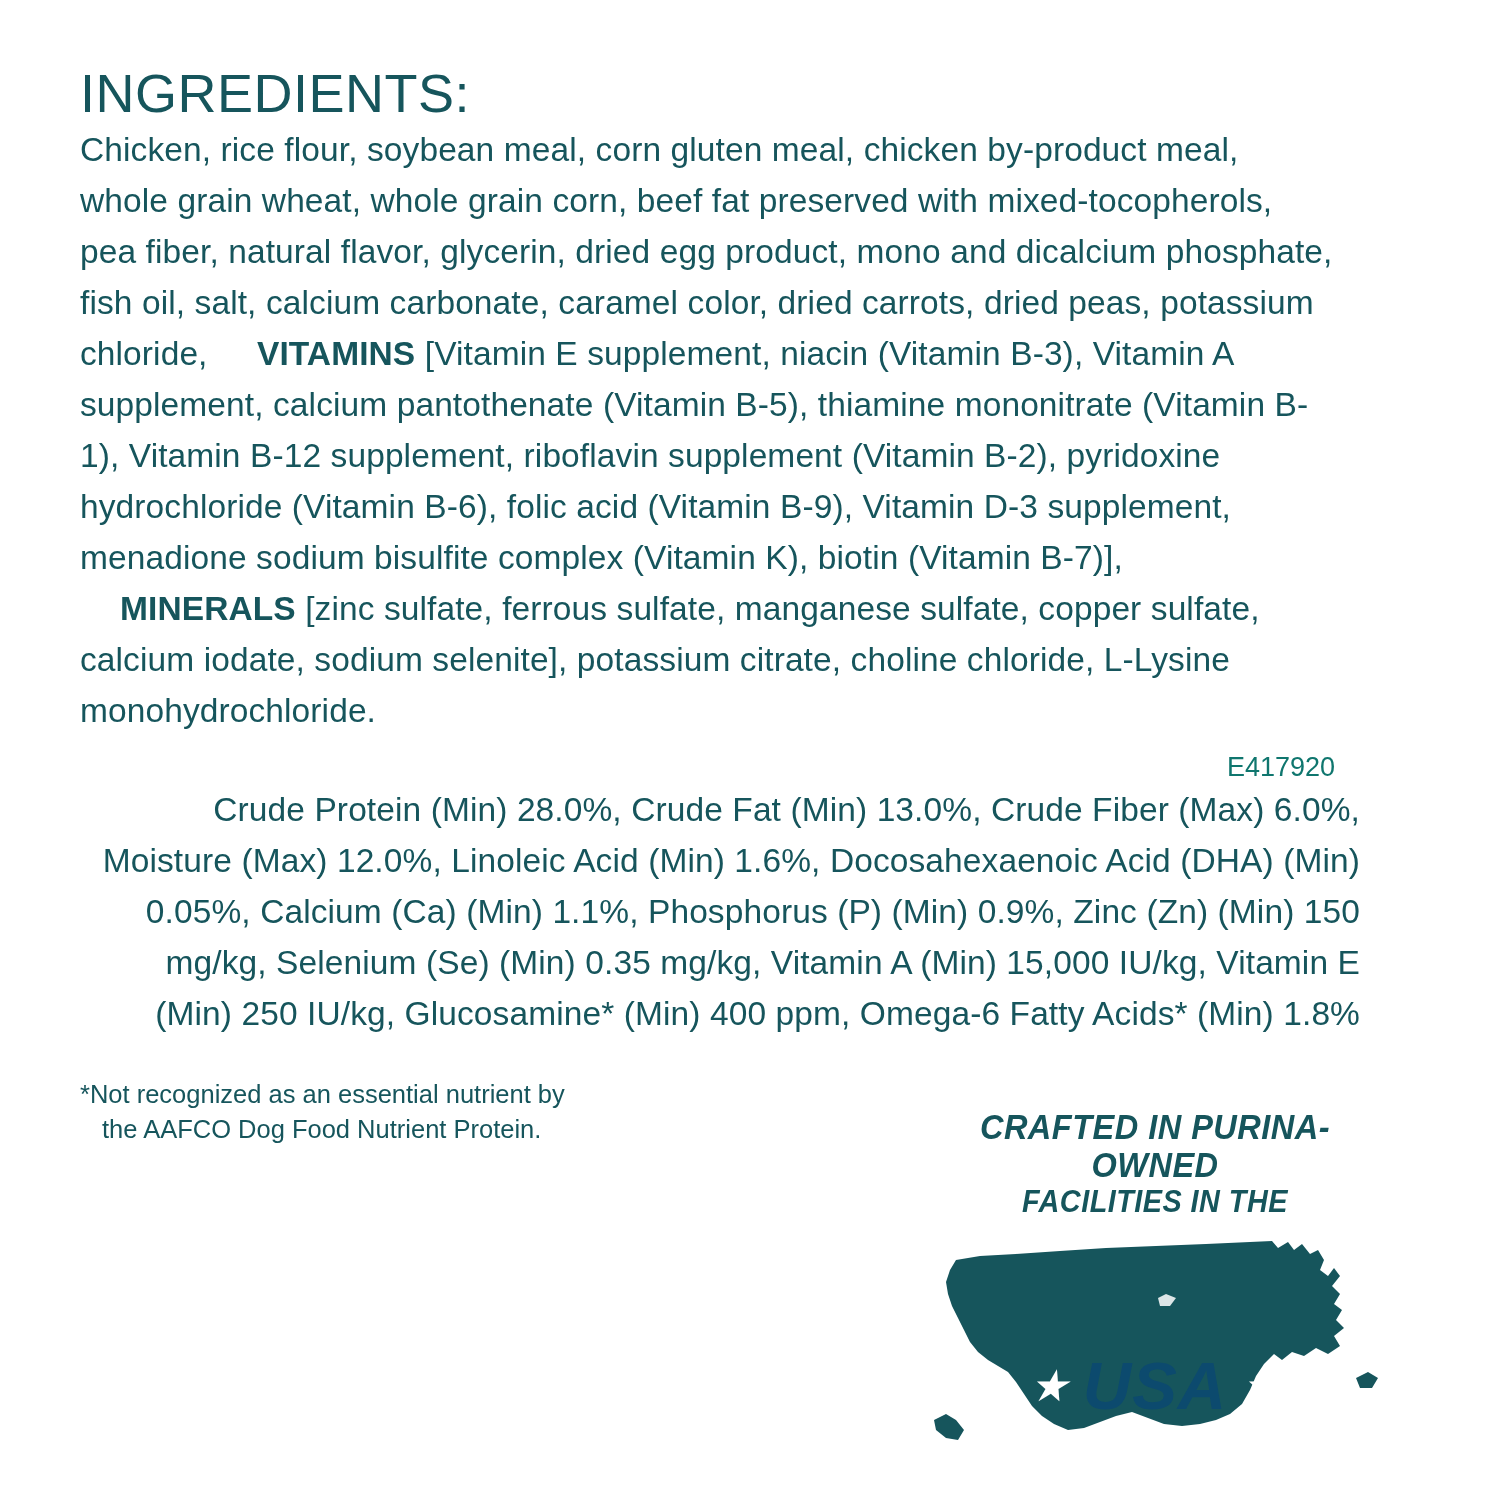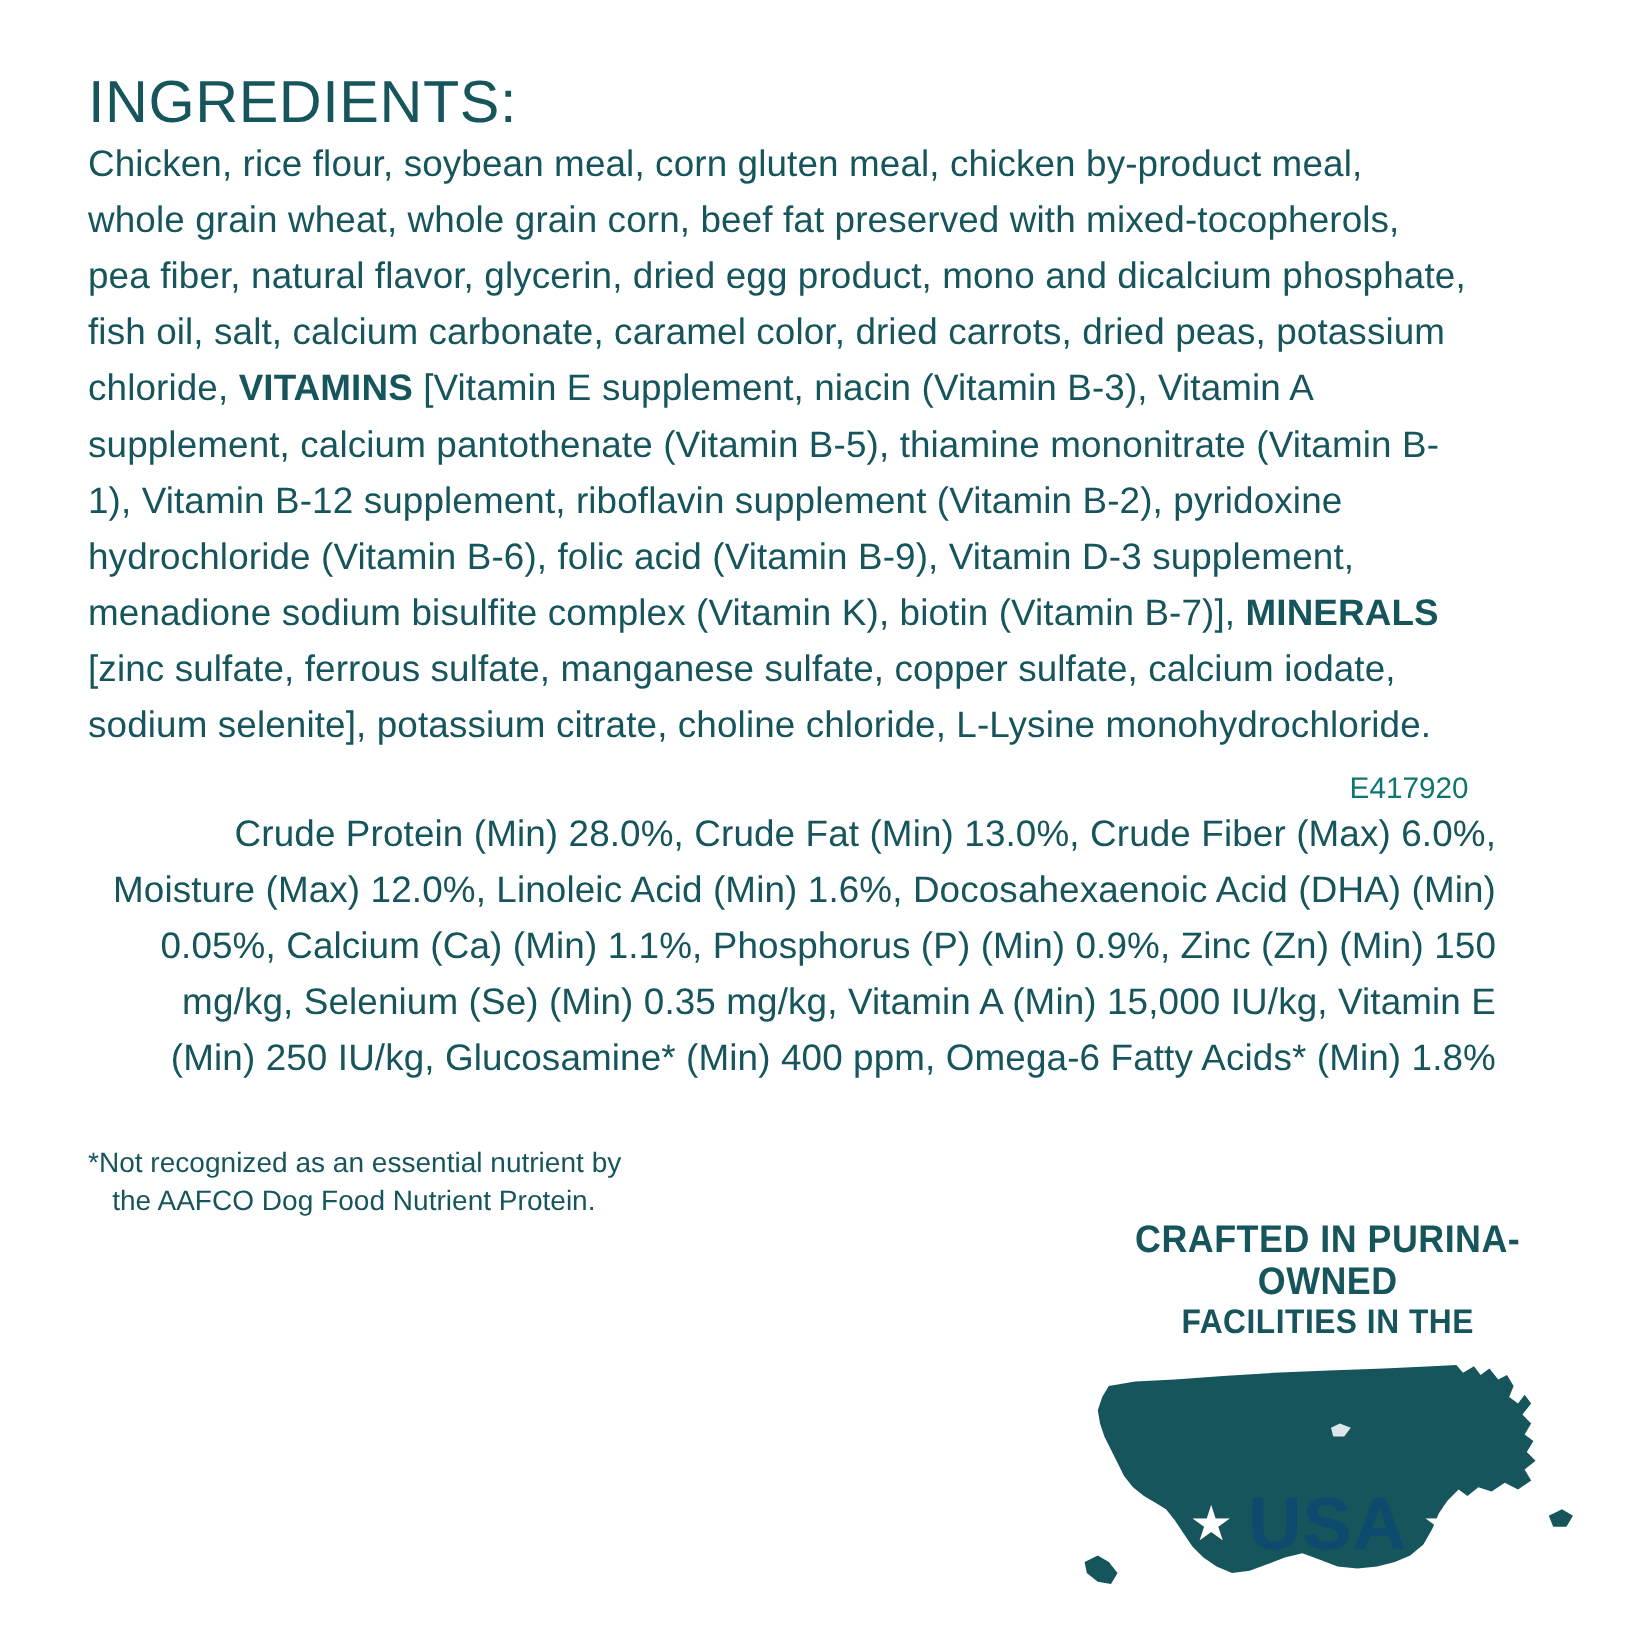--- a/index.html
+++ b/index.html
@@ -36,20 +36,21 @@
   }
   .body-text {
     font-size: 33.5px;
     line-height: 51px;
     color: #16555c;
     font-weight: 400;
     letter-spacing: 0.1px;
   }
   .body-text b {
     font-weight: 700;
+    margin-left: 40px;
   }
   .ingredients-body {
     width: 1255px;
   }
   .code {
     text-align: right;
     font-size: 27px;
     line-height: 34px;
     margin-top: 14px;
     width: 1255px;
@@ -58,36 +59,37 @@
   .ga-title {
     margin-top: 62px;
     margin-bottom: 8px;
     font-size: 55px;
   }
   .ga-body {
     width: 1280px;
     text-align: right;
   }
   .footnote {
-    margin-top: 52px;
+    margin-top: 38px;
     font-size: 25.5px;
     line-height: 35px;
     color: #16555c;
   }
   .footnote .indent {
     display: block;
     padding-left: 22px;
   }
   .usa-badge {
     position: absolute;
-    left: 972px;
+    left: 920px;
     top: 1108px;
     width: 470px;
     text-align: center;
     color: #16555c;
+    font-style: italic;
   }
   .badge-line1 {
     font-family: "Liberation Sans Narrow", "Liberation Sans", sans-serif;
     font-weight: 700;
     font-size: 35px;
     line-height: 38px;
     letter-spacing: 0.5px;
     transform: scaleX(0.93);
   }
   .badge-line2 {

